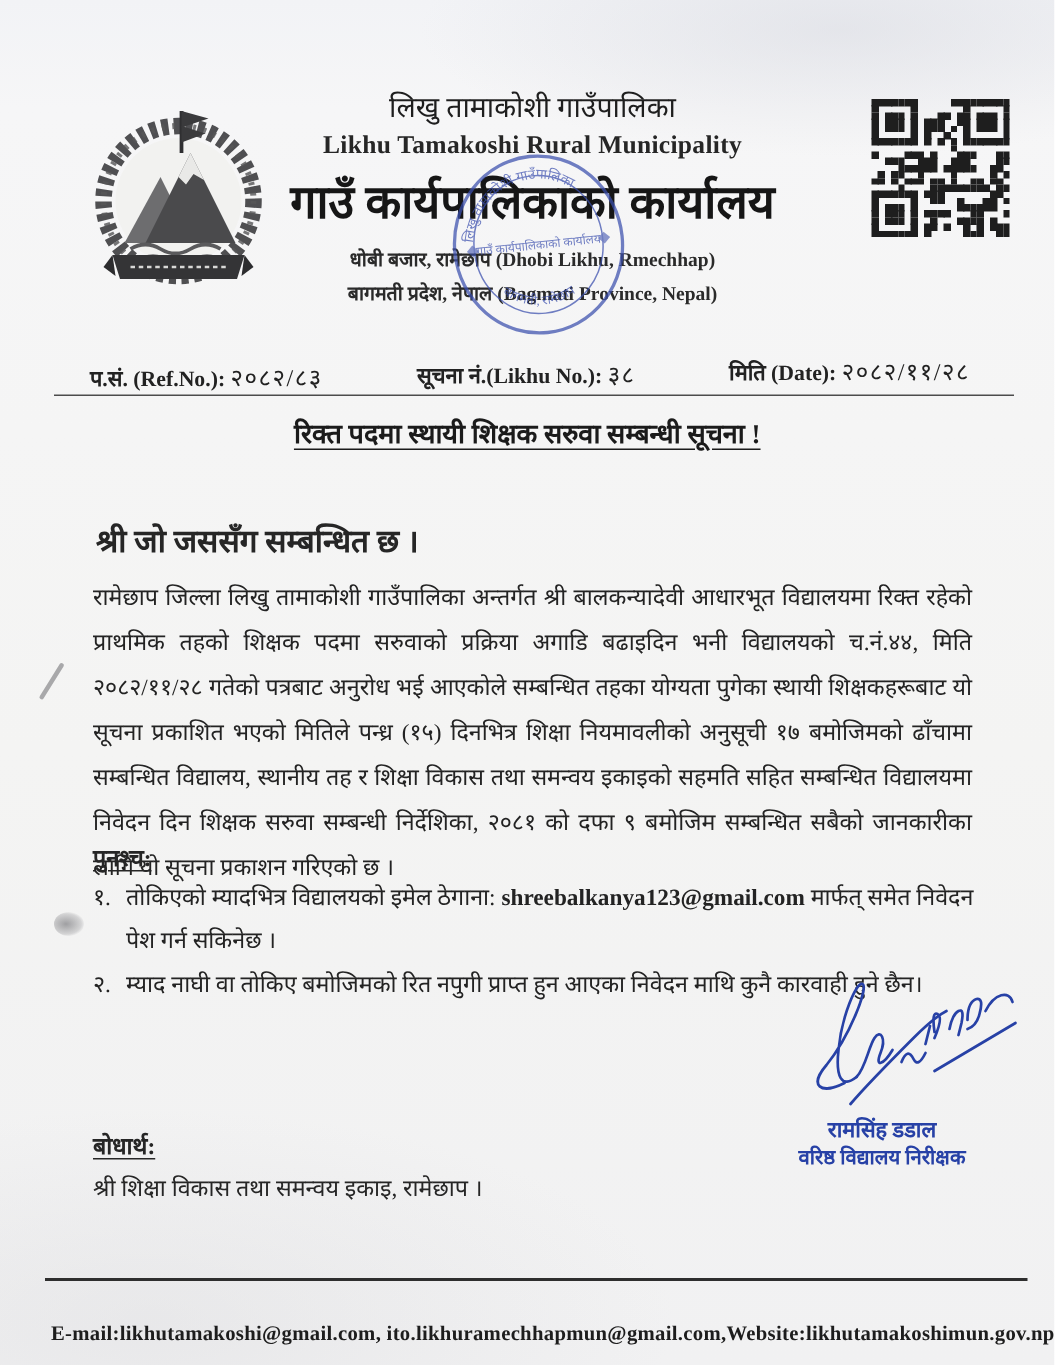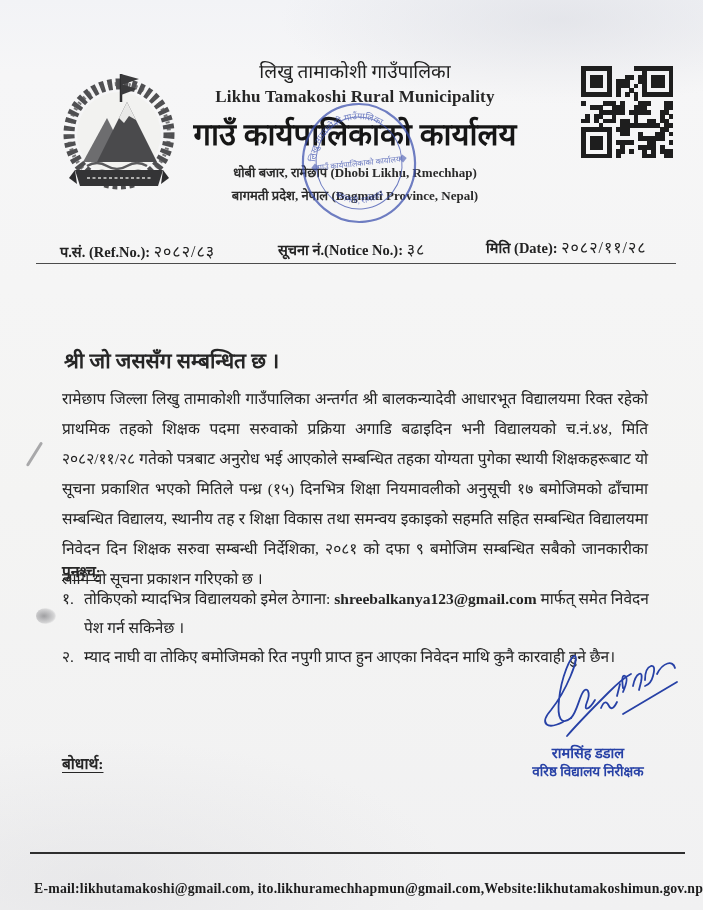--- a/index.html
+++ b/index.html
@@ -374,29 +374,30 @@
       <polygon points="12,63 16,59 20,63 16,67" fill="#3b4fae" opacity=".8"></polygon>
       <polygon points="100,63 104,59 108,63 104,67" fill="#3b4fae" opacity=".8"></polygon>
     </svg>
   </div>
 
   <div class="abs meta meta-ref">
     <b>प.सं. (Ref.No.):</b>
     <span class="val np">२०८२/८३</span>
   </div>
   <div class="abs meta meta-notice">
-    <b>सूचना नं.(Notice No.):</b>
+    <b>सूचना नं.(Likhu No.):</b>
     <span class="val np">३८</span>
   </div>
   <div class="abs meta meta-date">
     <b>मिति (Date):</b>
     <span class="val np">२०८२/११/२८</span>
   </div>
   <div class="abs rule"></div>
 
+  <div class="abs title np">रिक्त पदमा स्थायी शिक्षक सरुवा सम्बन्धी सूचना !</div>
 
   <div class="abs salutation np">श्री जो जससँग सम्बन्धित छ ।</div>
   <div class="abs body-par np">रामेछाप जिल्ला लिखु तामाकोशी गाउँपालिका अन्तर्गत श्री बालकन्यादेवी आधारभूत विद्यालयमा रिक्त रहेको प्राथमिक तहको शिक्षक पदमा सरुवाको प्रक्रिया अगाडि बढाइदिन भनी विद्यालयको च.नं.४४, मिति २०८२/११/२८ गतेको पत्रबाट अनुरोध भई आएकोले सम्बन्धित तहका योग्यता पुगेका स्थायी शिक्षकहरूबाट यो सूचना प्रकाशित भएको मितिले पन्ध्र (१५) दिनभित्र शिक्षा नियमावलीको अनुसूची १७ बमोजिमको ढाँचामा सम्बन्धित विद्यालय, स्थानीय तह र शिक्षा विकास तथा समन्वय इकाइको सहमति सहित सम्बन्धित विद्यालयमा निवेदन दिन शिक्षक सरुवा सम्बन्धी निर्देशिका, २०८१ को दफा ९ बमोजिम सम्बन्धित सबैको जानकारीका लागि यो सूचना प्रकाशन गरिएको छ ।</div>
 
   <div class="abs ps-head np">पुनश्च:</div>
   <div class="abs ps-list">
     <div class="ps-item np">
       <span class="ps-num">१.</span>
       <span><span>तोकिएको म्यादभित्र विद्यालयको इमेल ठेगाना: </span><span class="email">shreebalkanya123@gmail.com</span><span> मार्फत् समेत निवेदन पेश गर्न सकिनेछ ।</span></span>
     </div>
@@ -418,19 +419,20 @@
         <path d="M140,28 q0,-12 6,-14 q5,-1 2,10 q-2,8 -8,10"></path>
         <path d="M152,22 C158,10 168,8 170,16"></path>
         <path d="M118,62 L172,30"></path>
       </g>
     </svg>
   </div>
   <div class="abs sig-name np">रामसिंह डडाल</div>
   <div class="abs sig-title np">वरिष्ठ विद्यालय निरीक्षक</div>
 
   <div class="abs cc-head np">बोधार्थ:</div>
+  <div class="abs cc-1 np">श्री शिक्षा विकास तथा समन्वय इकाइ, रामेछाप ।</div>
 
   <div class="abs f-rule"></div>
   <div class="abs f-contact">E-mail:likhutamakoshi@gmail.com, ito.likhuramechhapmun@gmail.com,Website:likhutamakoshimun.gov.np</div>
 
   <div class="abs pen-mark"></div>
   <div class="abs smudge"></div>
 </div>
 
 </body></html>

